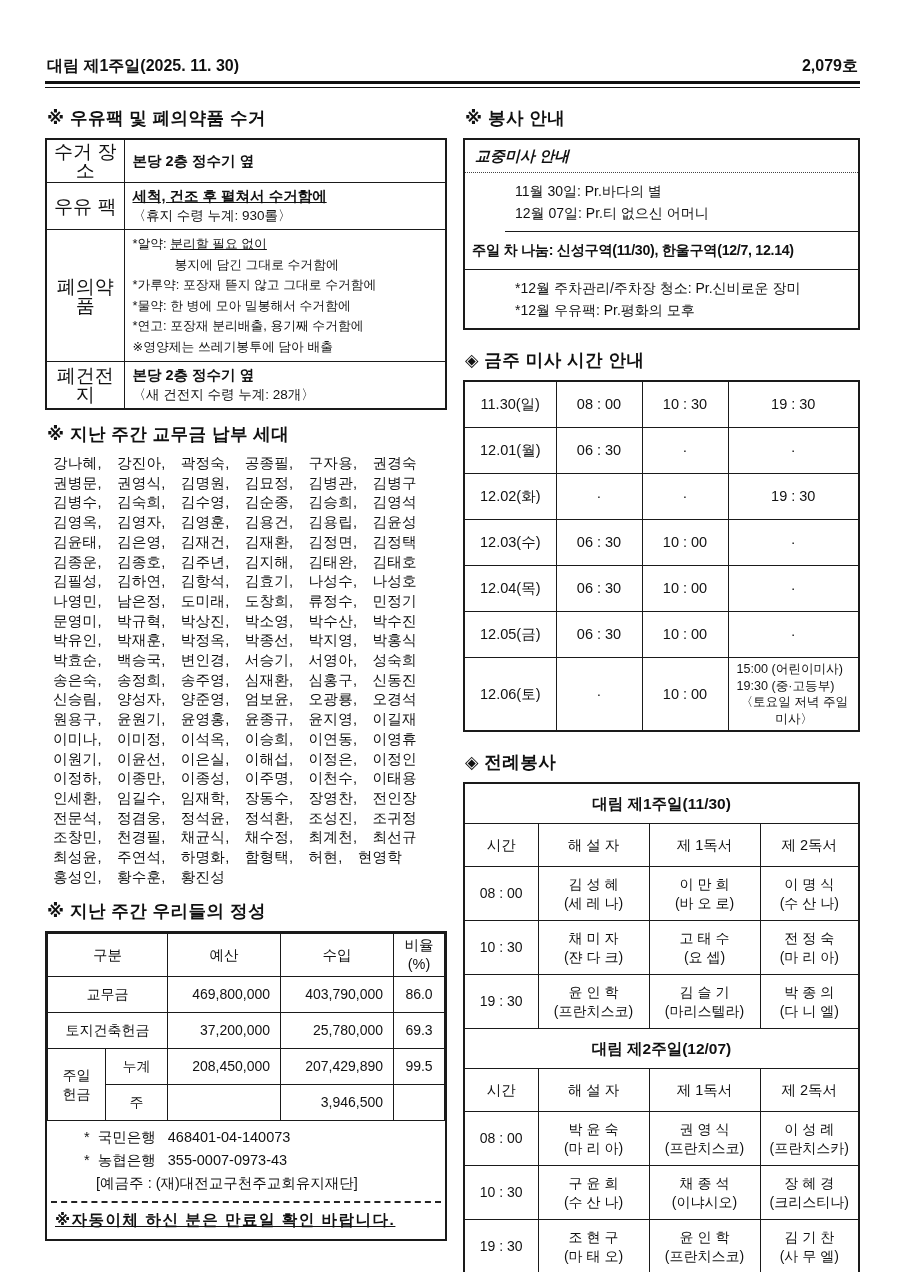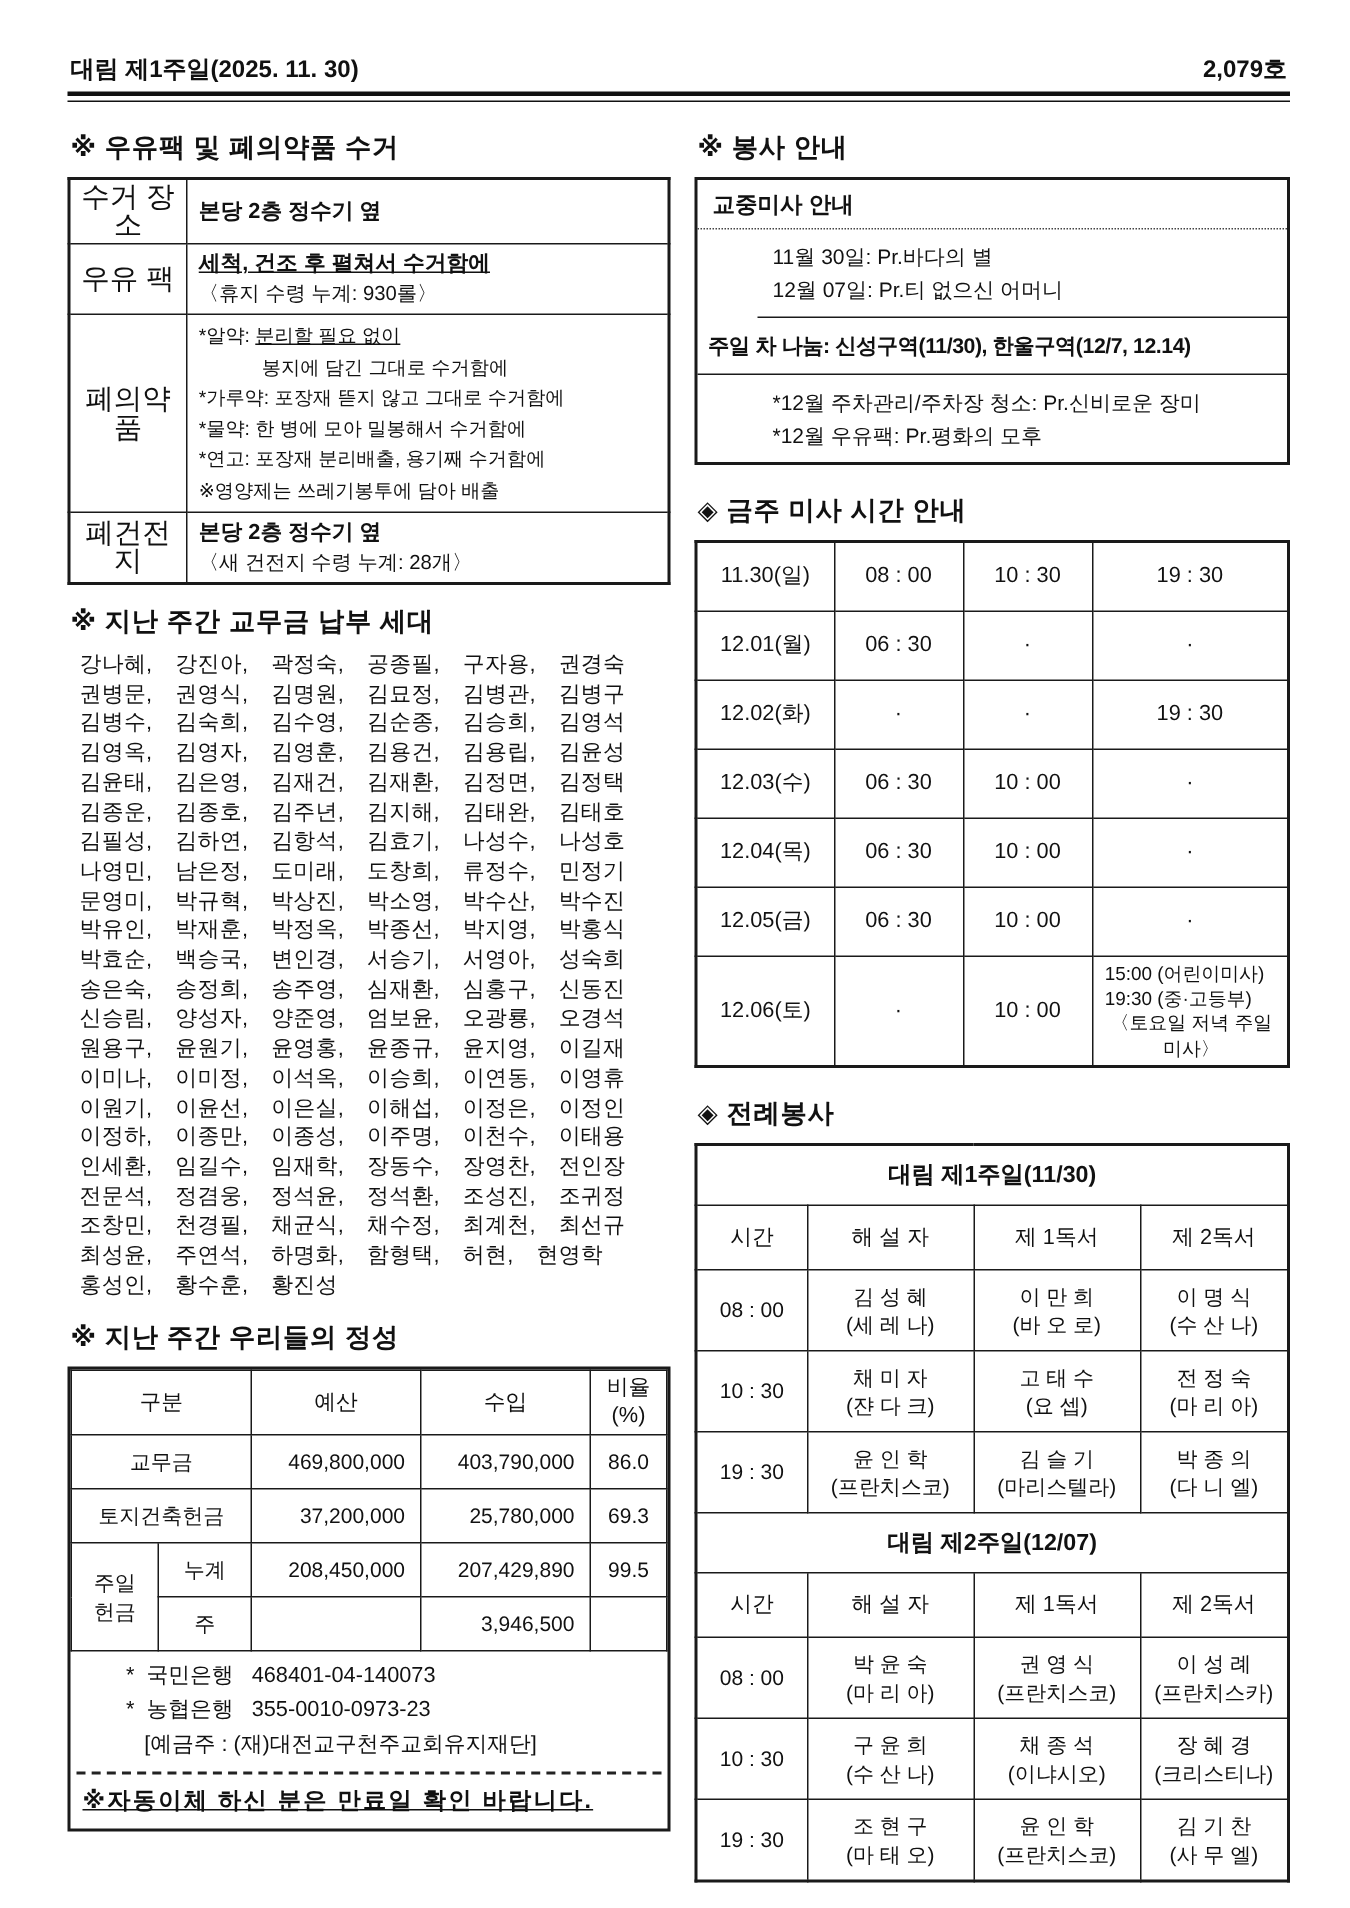--- a/index.html
+++ b/index.html
@@ -1,17 +1,17 @@
 <!DOCTYPE html>
 <html><head>
 <meta charset="utf-8">
 <style>
   html,body{margin:0;padding:0;background:#fff;}
   body{width:900px;height:1272px;font-family:"Liberation Sans","DejaVu Sans",sans-serif;color:#111;}
-  .page{width:900px;height:1272px;box-sizing:border-box;padding:36px 40px 0 45px;overflow:hidden;}
+  .page{width:900px;height:1272px;box-sizing:border-box;padding:56px 40px 0 45px;overflow:hidden;}
   
   .header{display:flex;justify-content:space-between;align-items:flex-end;font-size:16px;font-weight:700;padding:0 2px 4px 2px;}
   .double-rule{border-top:3.5px solid #111;border-bottom:1.5px solid #111;height:3px;margin-bottom:6px;}
   
   .columns{display:flex;gap:16px;}
   .col-left{width:402px;flex:none;}
   .col-right{flex:1;min-width:0;}
   .sec-title{font-size:17.5px;font-weight:700;letter-spacing:.5px;margin:12px 0 8px 2px;}
   .mt{margin-top:18px;}
   
@@ -35,21 +35,21 @@
   .fin-box{border:2px solid #1a1a1a;}
   table.fin td{font-size:14px;height:31px;padding:2px 4px;}
   table.fin tr.head td{text-align:center;font-size:14.5px;height:27px;}
   table.fin .lblc{text-align:center;}
   .bank{padding:5px 8px 4px 10px;font-size:14.5px;line-height:23px;margin-left:27px;}
   .bank .pre{white-space:pre;}
   .dashline{border-top:2px dashed #222;margin:2px 4px 0 4px;}
   .notice{font-weight:700;text-decoration:underline;font-size:15.5px;letter-spacing:1.5px;padding:7px 6px 8px 8px;}
   
   .svc-row{padding:7px 10px;font-size:14px;line-height:22px;margin-left:40px;}
-  .svc-head{font-weight:700;border-bottom:1.5px dotted #444;padding:7px 10px 6px 10px;font-size:15px;}
+  .svc-head{font-weight:700;border-bottom:1.5px dotted #444;padding:7px 10px 6px 10px;font-size:15px;font-style:italic;}
   .svc-sep{border-bottom:1.6px solid #1a1a1a;}
   .svc-tea{font-weight:700;font-size:14.2px;padding:9px 7px;letter-spacing:-.3px;}
   
   table.mass td{text-align:center;font-size:14.5px;height:39px;}
   table.mass .sat{font-size:12.6px;line-height:16.5px;text-align:left;padding-left:8px;}
   
   table.lit td{text-align:center;font-size:14px;line-height:19px;}
   table.lit td.cap{font-weight:700;font-size:15.5px;height:33px;}
   table.lit td.hd{height:36px;font-size:14.5px;}
   table.lit td.cell{height:49px;padding:2px 1px;}
@@ -177,21 +177,21 @@
           <tr>
             <td class="lblc">주</td>
             <td class="num"></td>
             <td class="num">3,946,500</td>
             <td class="ctr"></td>
           </tr>
         </tbody>
           </table>
         <div class="bank">
           <div class="pre">*  국민은행   468401-04-140073</div>
-          <div class="pre">*  농협은행   355-0010-0973-23</div>
+          <div class="pre">*  농협은행   355-0007-0973-43</div>
           <div class="pre">   [예금주 : (재)대전교구천주교회유지재단]</div>
         </div>
         <div class="dashline"></div>
         <div class="notice">※자동이체 하신 분은 만료일 확인 바랍니다.</div>
       </div>
     </div>
 
     <div class="col-right">
 
       <div class="sec-title">※ 봉사 안내</div>

